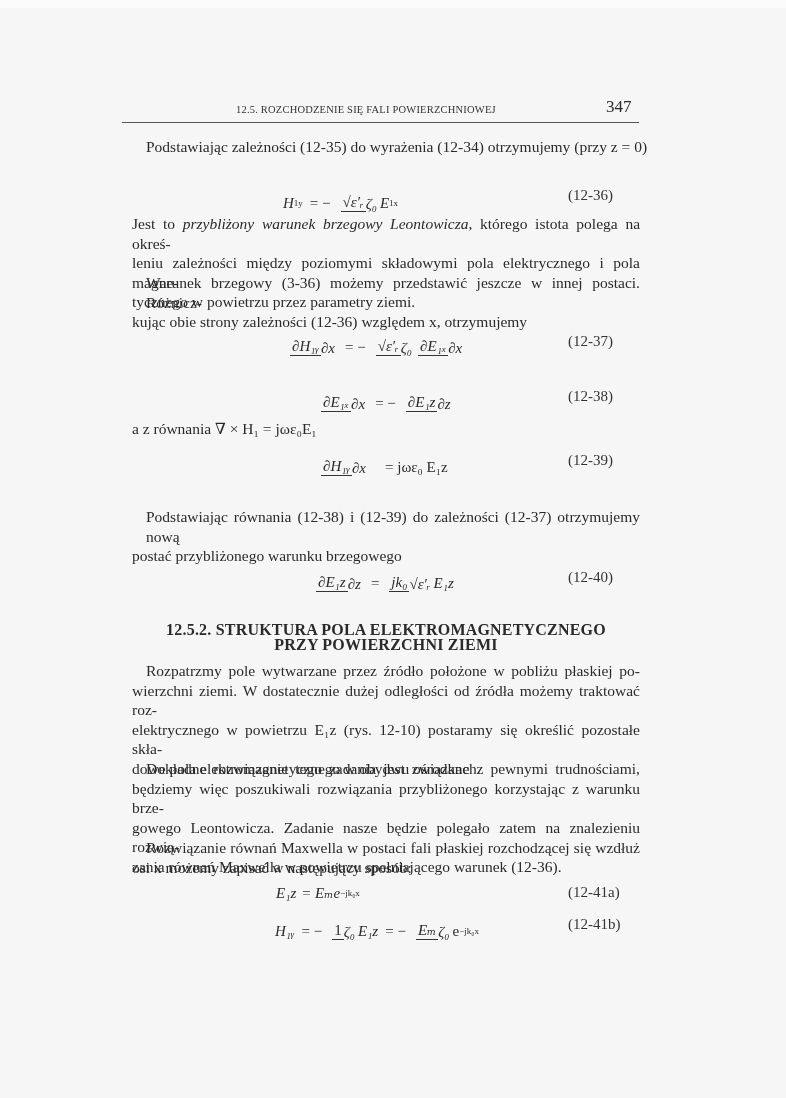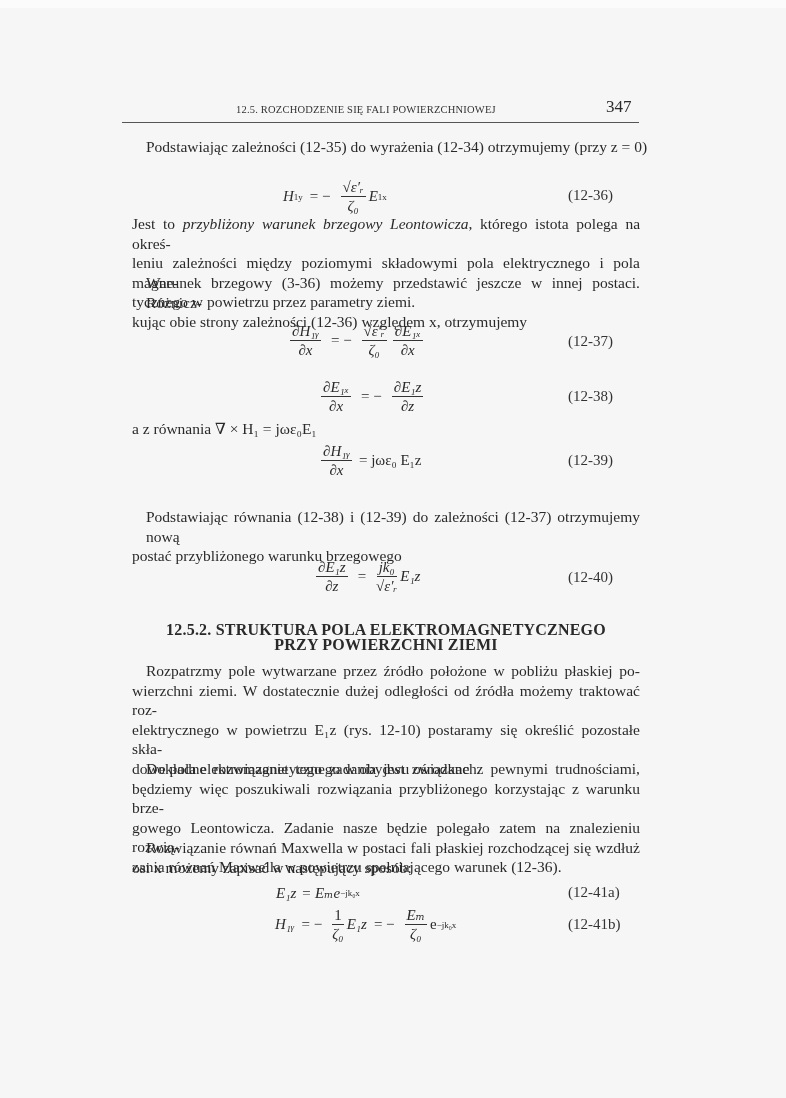--- a/index.html
+++ b/index.html
@@ -17,21 +17,21 @@
   .header-page { position: absolute; left: 484px; top: 0; font-size: 17px; color: #2a2a2a; }
   .header-rule { position: absolute; left: 122px; top: 122px; width: 517px; height: 1px; background: #555; }
 
   .p { position: absolute; left: 132px; width: 508px; font-size: 15.5px; line-height: 19.5px; text-align: justify; }
   .p .line { display: block; white-space: nowrap; }
   .p .justify { text-align: justify; text-align-last: justify; white-space: normal; font-family: Liberation Serif, serif; }
   i, .it { font-style: italic; }
 
   .eq { position: absolute; font-size: 15px; white-space: nowrap; display: flex; align-items: center; }
   .eqnum { position: absolute; left: 568px; font-size: 15px; color: #333; }
-  .frac { display: inline-flex; flex-direction: column; align-items: center; vertical-align: middle; margin: 1px 3px; }
+  .frac { display: inline-flex; flex-direction: row; align-items: center; vertical-align: middle; margin: 16px 3px; }
   .frac .num { padding: 0 2px 1px; border-bottom: 1px solid #333; line-height: 16px; }
   .frac .den { padding-top: 1px; line-height: 16px; }
   sub { font-size: 9px; vertical-align: -3px; }
   sup { font-size: 9px; vertical-align: 6px; }
   .op { margin: 0 7px; }
 
   .section-title { position: absolute; left: 132px; width: 508px; text-align: center; font-weight: bold; font-size: 16px; line-height: 15px; letter-spacing: 0.2px; }
 </style>
 </head>
 <body>
@@ -108,21 +108,21 @@
 
   <div class="p" style="top:419px;">
     <span class="line">a z równania ∇ × H₁ = jωε₀E₁</span>
   </div>
 
   <div class="eq" style="left:318px; top:442px;">
     <span class="frac">
       <span class="num it">∂H₁ᵧ</span>
       <span class="den it">∂x</span>
     </span>
-    <span style="margin-left:4px;">= jωε₀ E₁z</span>
+    <span style="margin-left:16px;">= jωε₀ E₁z</span>
   </div>
   <div class="eqnum" style="top:452px;">(12-39)</div>
 
   <div class="p" style="top:507px;">
     <span class="line justify" style="padding-left:14px;">Podstawiając równania (12-38) i (12-39) do zależności (12-37) otrzymujemy nową</span>
     <span class="line">postać przybliżonego warunku brzegowego</span>
   </div>
 
   <div class="eq" style="left:313px; top:558px;">
     <span class="frac">

